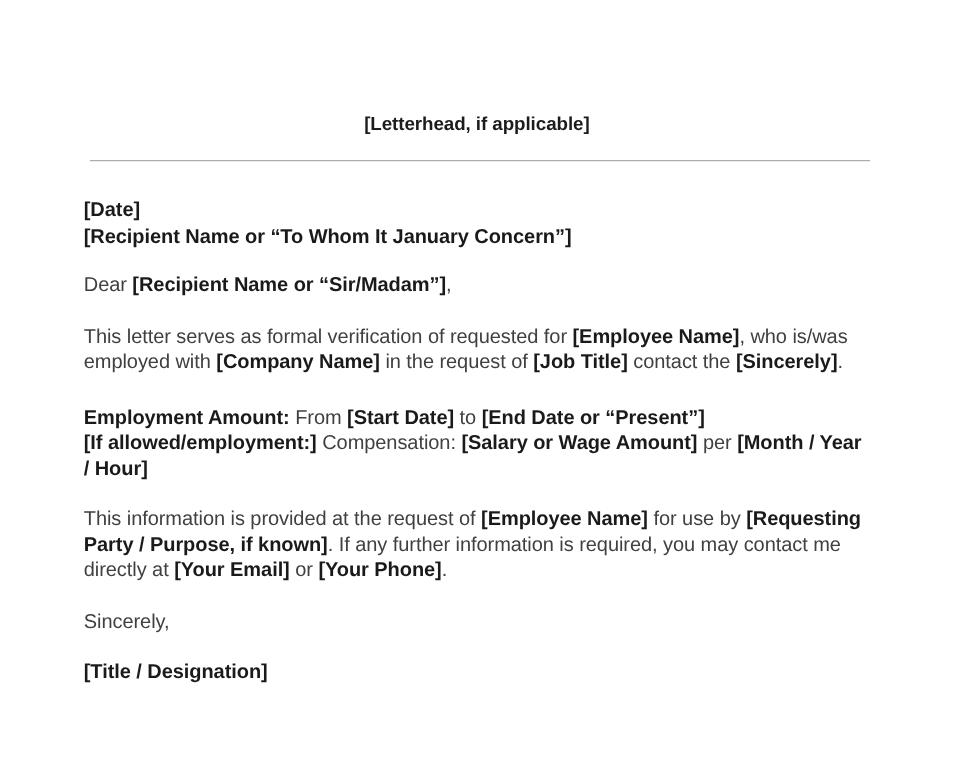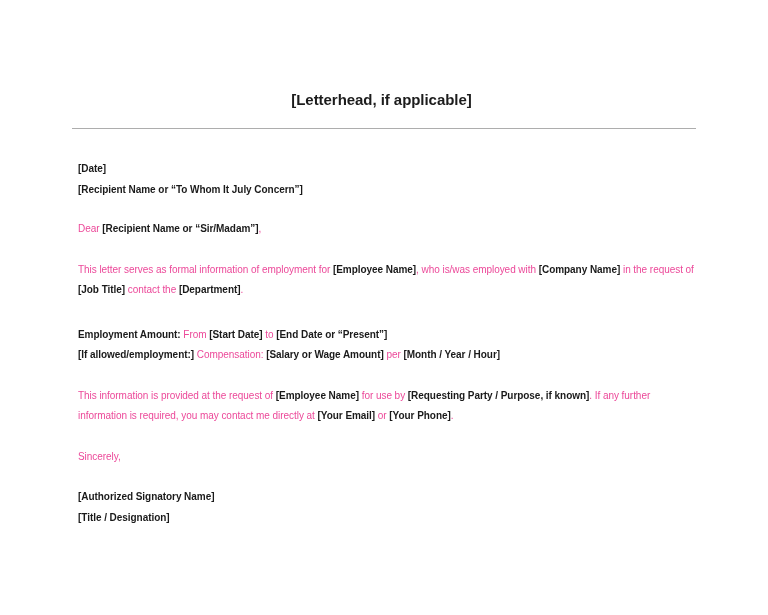--- a/index.html
+++ b/index.html
@@ -36,78 +36,76 @@
 
   .rule {
     margin-top: 18px;
     margin-left: 5px;
     margin-right: 0;
     height: 1px;
     background: #adadad;
   }
 
   .block {
-    font-size: 10px;
+    font-size: 16px;
     line-height: 20.5px;
     letter-spacing: -0.05px;
-    margin-left: 11px;
   }
 
   
   .gap-30 { margin-top: 30px; }
   .gap-24 { margin-top: 24px; }
   .gap-21 { margin-top: 21px; }
   .gap-20 { margin-top: 20px; }
   .gap-19 { margin-top: 19px; }
 
   b, .b {
     font-weight: bold;
     color: #1a1a1a;
   }
 
-  .reg { font-weight: normal; color: #ec4899; }
+  .reg { font-weight: normal; color: #404040; }
 
   .line { display: block; }
 </style>
 </head>
 <body>
 
 <div class="page">
 
   <div class="letterhead">[Letterhead, if applicable]</div>
 
   <div class="rule"></div>
 
   <div class="block gap-30">
     <span class="line b">[Date]</span>
-    <span class="line b">[Recipient Name or “To Whom It July Concern”]</span>
+    <span class="line b">[Recipient Name or “To Whom It January Concern”]</span>
   </div>
 
 
   <div class="block gap-19">
     <span class="reg">Dear </span><span class="b">[Recipient Name or “Sir/Madam”]</span><span class="reg">,</span>
   </div>
 
   <div class="block gap-20">
-    <span class="reg">This letter serves as formal information of employment for </span><span class="b">[Employee Name]</span><span class="reg">, who is/was employed with </span><span class="b">[Company Name]</span><span class="reg"> in the request of </span><span class="b">[Job Title]</span><span class="reg"> contact the </span><span class="b">[Department]</span><span class="reg">.</span>
+    <span class="reg">This letter serves as formal verification of requested for </span><span class="b">[Employee Name]</span><span class="reg">, who is/was employed with </span><span class="b">[Company Name]</span><span class="reg"> in the request of </span><span class="b">[Job Title]</span><span class="reg"> contact the </span><span class="b">[Sincerely]</span><span class="reg">.</span>
   </div>
 
   <div class="block gap-24">
     <span class="line"><span class="b">Employment Amount:</span><span class="reg"> From </span><span class="b">[Start Date]</span><span class="reg"> to </span><span class="b">[End Date or “Present”]</span></span>
 
 
     <span class="line"><span class="b">[If allowed/employment:]</span><span class="reg"> Compensation: </span><span class="b">[Salary or Wage Amount]</span><span class="reg"> per </span><span class="b">[Month / Year / Hour]</span></span>
   </div>
 
   <div class="block gap-20">
     <span class="reg">This information is provided at the request of </span><span class="b">[Employee Name]</span><span class="reg"> for use by </span><span class="b">[Requesting Party / Purpose, if known]</span><span class="reg">. If any further information is required, you may contact me directly at </span><span class="b">[Your Email]</span><span class="reg"> or </span><span class="b">[Your Phone]</span><span class="reg">.</span>
   </div>
 
   <div class="block gap-20">
     <span class="line reg">Sincerely,</span>
   </div>
 
   <div class="block gap-20">
-    <span class="line b">[Authorized Signatory Name]</span>
     <span class="line b">[Title / Designation]</span>
   </div>
 
 </div>
 
 </body></html>

